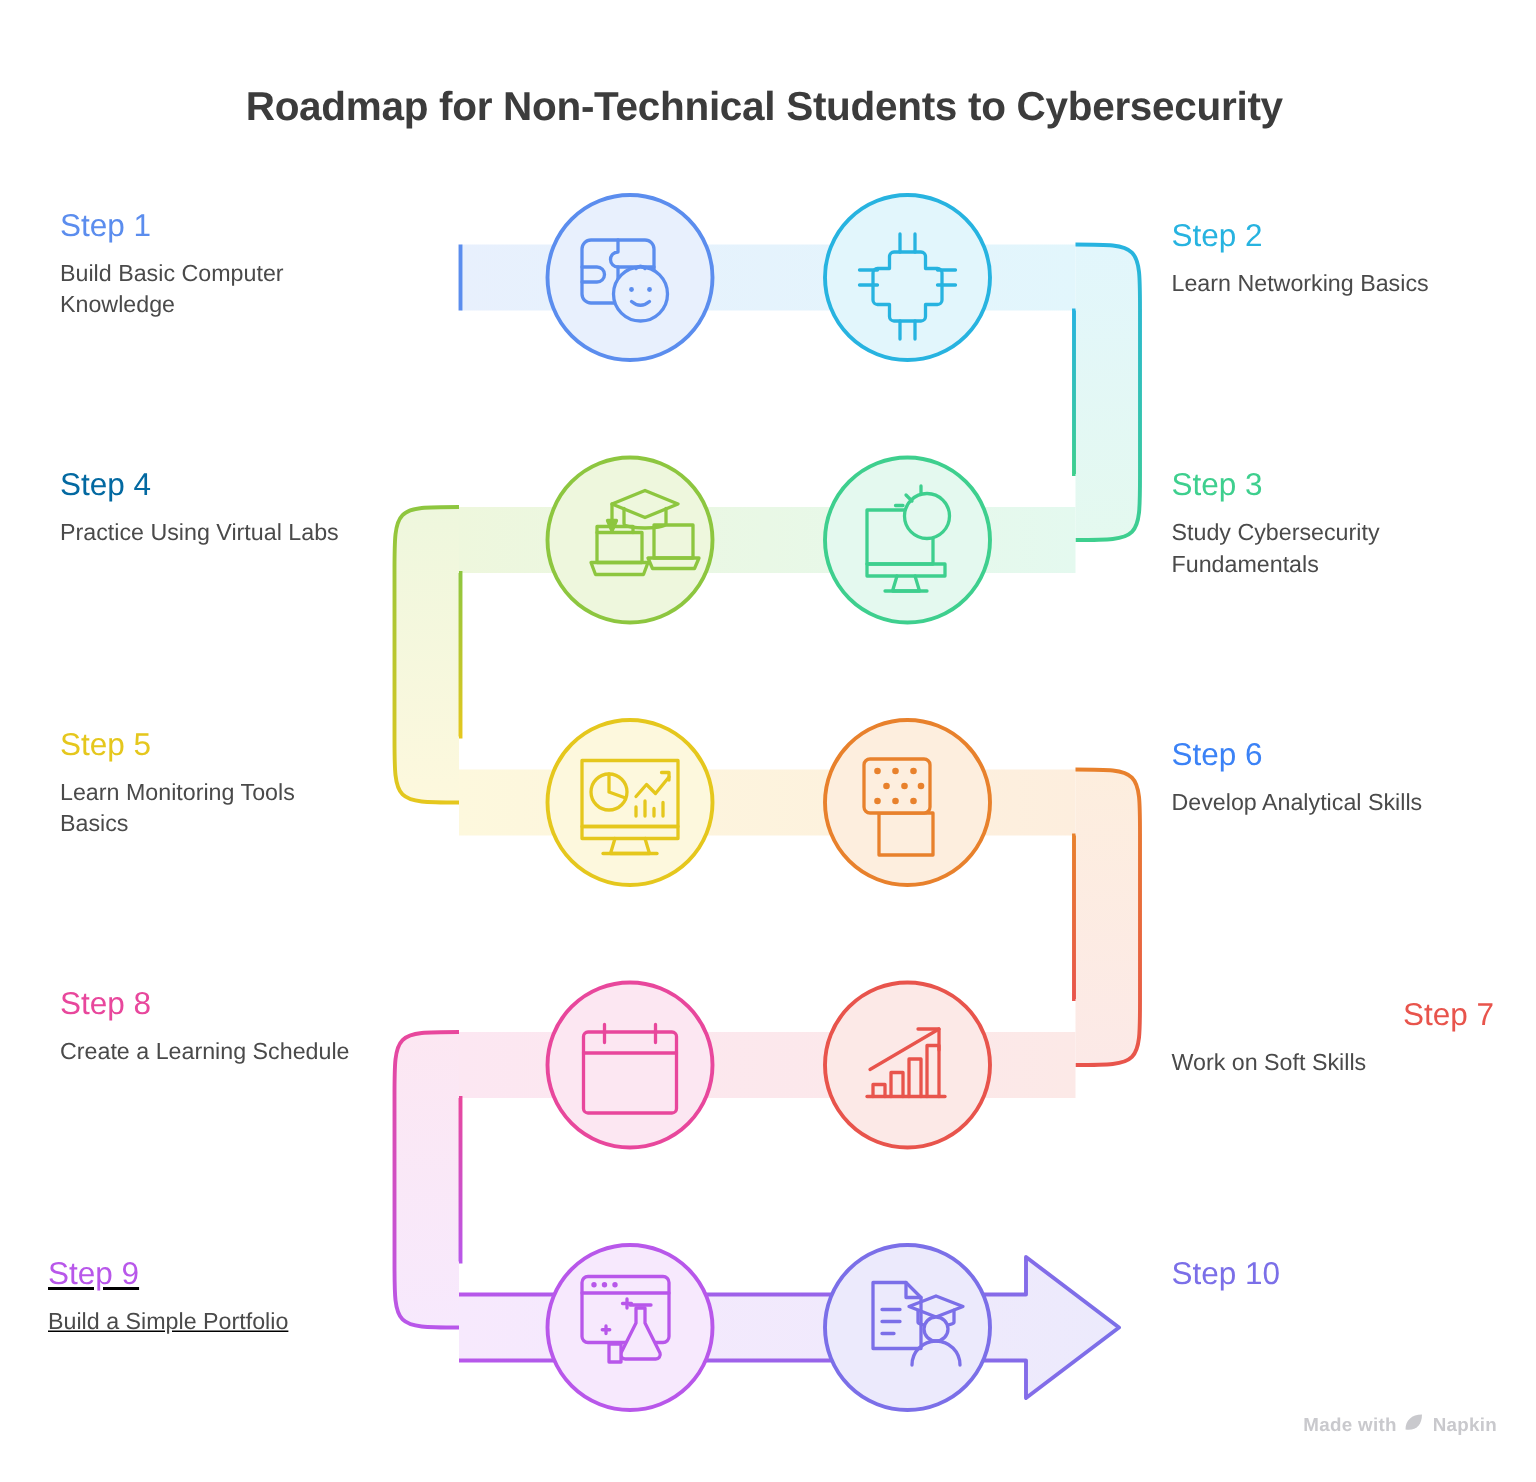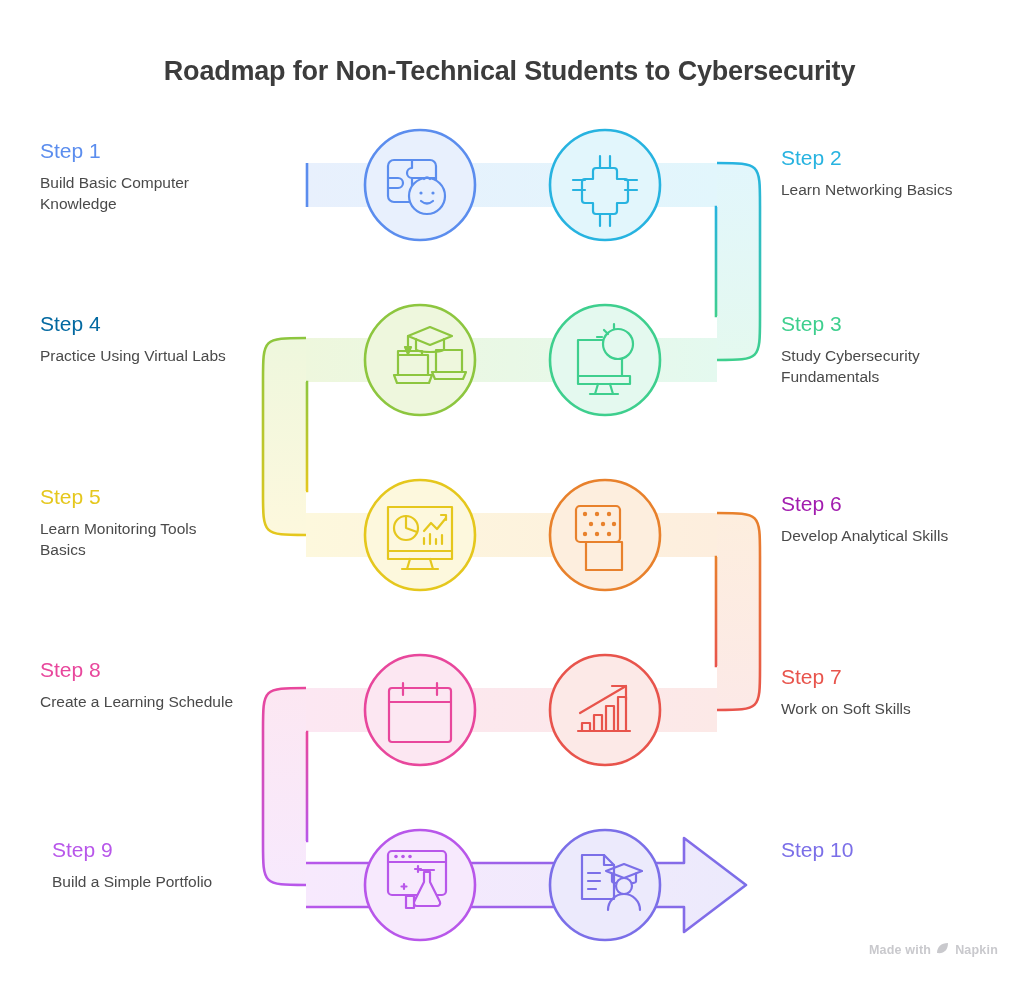--- a/index.html
+++ b/index.html
@@ -338,35 +338,35 @@
   <div class="step" style="color:#3ecf8e;">Step 3</div>
   <div class="desc">Study Cybersecurity Fundamentals</div>
 </div>
 
 <div class="lbl left" style="left:40px;top:484px;width:205px;">
   <div class="step" style="color:#e5c71d;">Step 5</div>
   <div class="desc">Learn Monitoring Tools Basics</div>
 </div>
 
 <div class="lbl right" style="left:781px;top:491px;width:215px;">
-  <div class="step" style="color:#a21caf;">Step 6</div>
+  <div class="step" style="color:#3b82f6;">Step 6</div>
   <div class="desc">Develop Analytical Skills</div>
 </div>
 
 <div class="lbl left" style="left:40px;top:657px;width:205px;">
   <div class="step" style="color:#e8479c;">Step 8</div>
   <div class="desc">Create a Learning Schedule</div>
 </div>
 
 <div class="lbl right" style="left:781px;top:664px;width:215px;">
-  <div class="step" style="color:#e8544c;">Step 7</div>
+  <div class="step" style="color:#e8544c;text-align:right;">Step 7</div>
   <div class="desc">Work on Soft Skills</div>
 </div>
 
-<div class="lbl left" style="left:52px;top:837px;width:205px;">
+<div class="lbl left" style="left:32px;top:837px;width:205px;text-decoration:underline;">
   <div class="step" style="color:#b857ea;">Step 9</div>
   <div class="desc">Build a Simple Portfolio</div>
 </div>
 
 <div class="lbl right" style="left:781px;top:837px;width:215px;">
   <div class="step" style="color:#7b6fe8;">Step 10</div>
 </div>
 
 <div id="watermark">
   <span>Made with</span>

